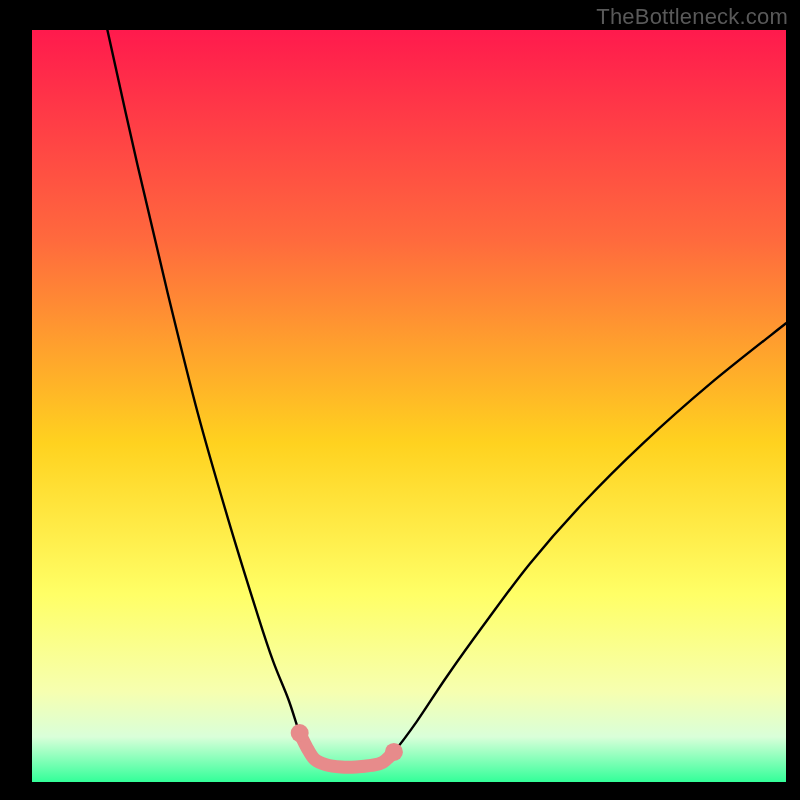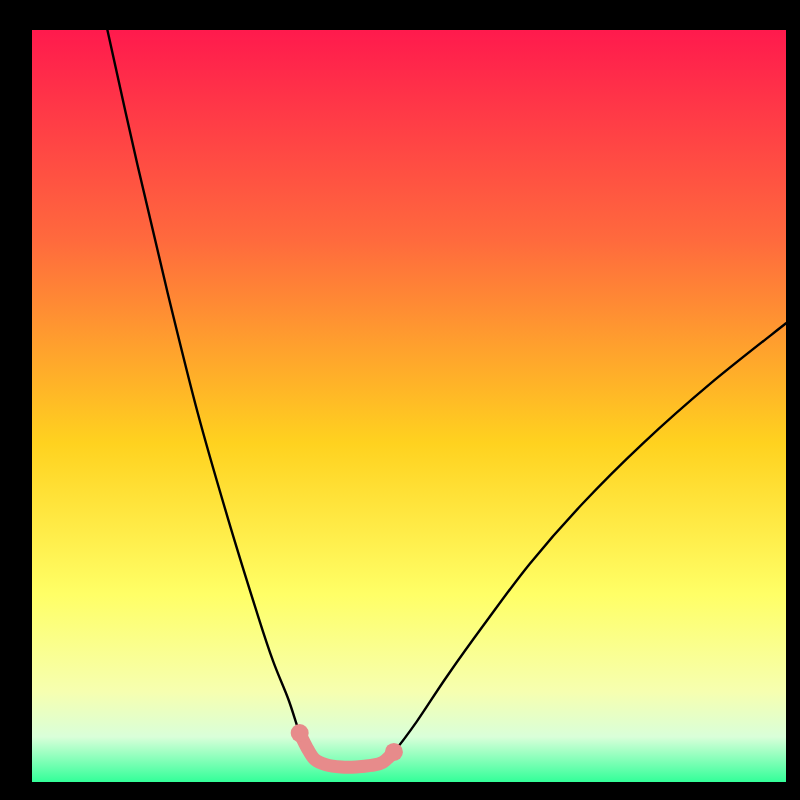--- a/index.html
+++ b/index.html
@@ -27,20 +27,21 @@
     font-size: 22px;
     letter-spacing: 0.2px;
     font-weight: 400;
     user-select: none;
   }
 </style>
 </head>
 <body>
 
 <div class="canvas-wrap">
+  <span class="watermark">TheBottleneck.com</span>
   <svg id="chart-svg" width="800" height="800" viewBox="0 0 800 800">
     <defs>
       <linearGradient id="bg-grad" x1="0" y1="0" x2="0" y2="1">
         <stop id="g0" offset="0%" stop-color="#ff1a4d"></stop>
         <stop id="g1" offset="28%" stop-color="#ff6a3d"></stop>
         <stop id="g2" offset="55%" stop-color="#ffd21f"></stop>
         <stop id="g3" offset="75%" stop-color="#ffff66"></stop>
         <stop id="g4" offset="88%" stop-color="#f6ffb0"></stop>
         <stop id="g5" offset="94%" stop-color="#d9ffd9"></stop>
         <stop id="g6" offset="100%" stop-color="#33ff99"></stop>

